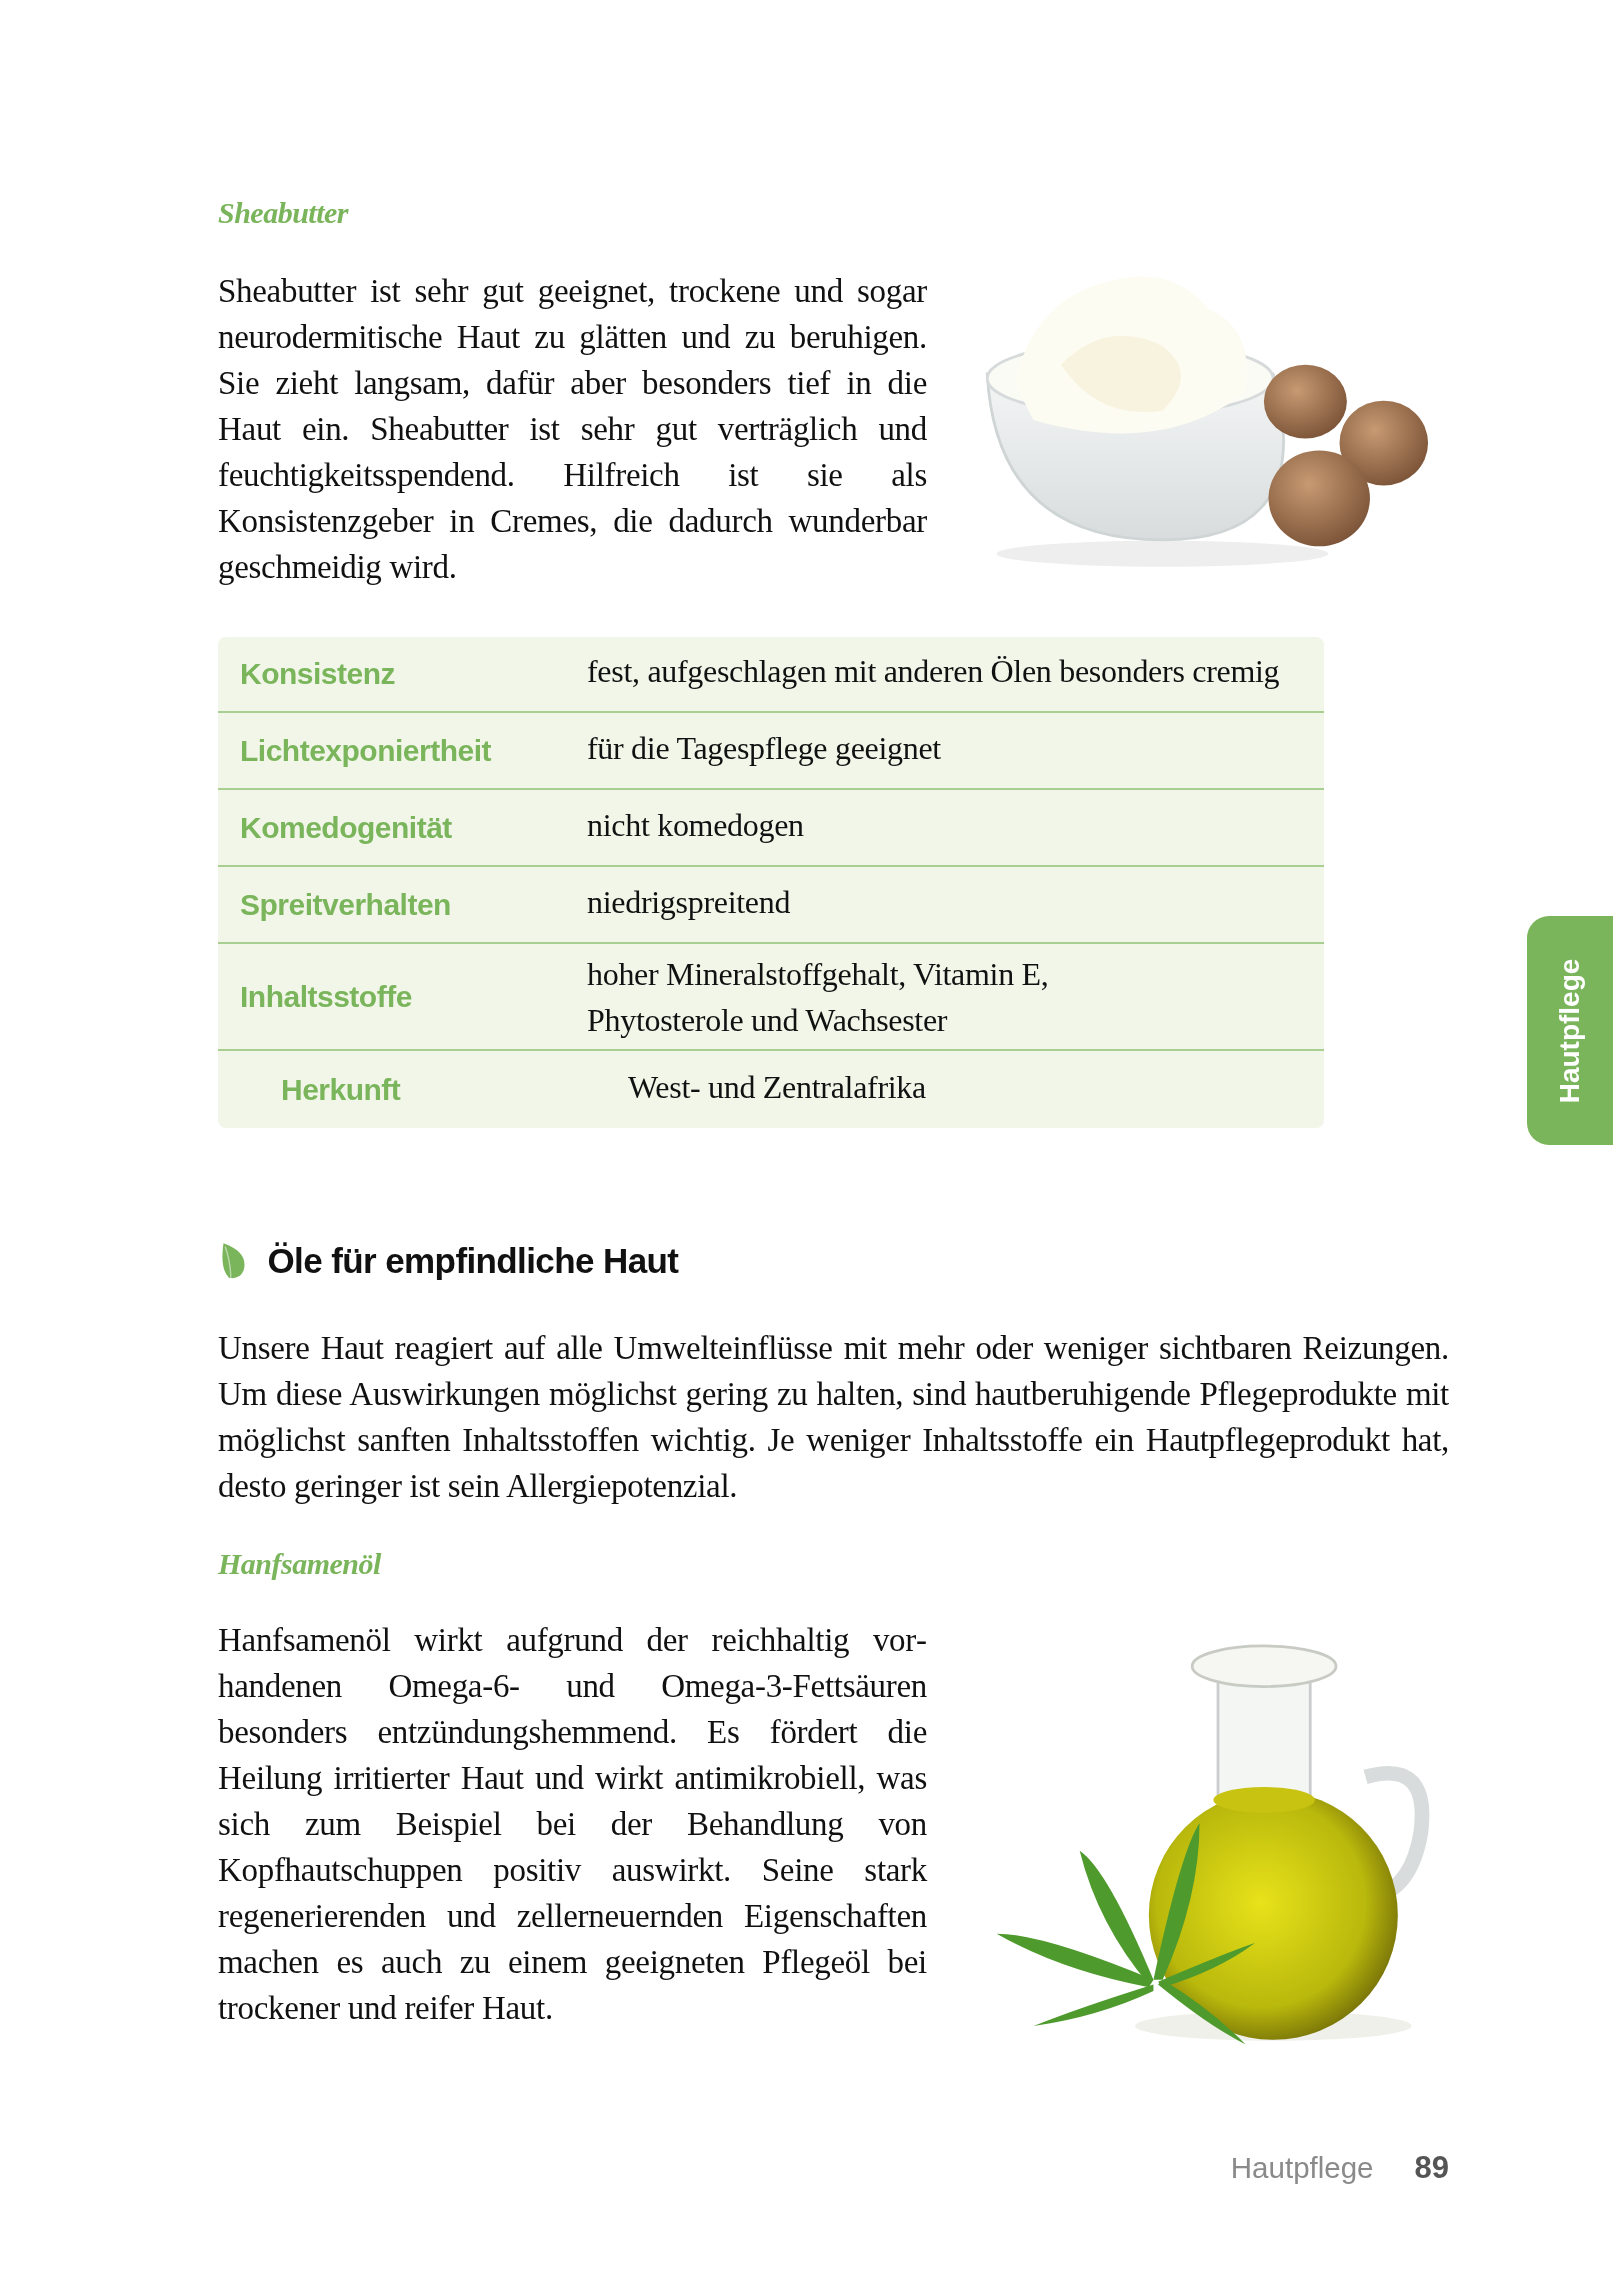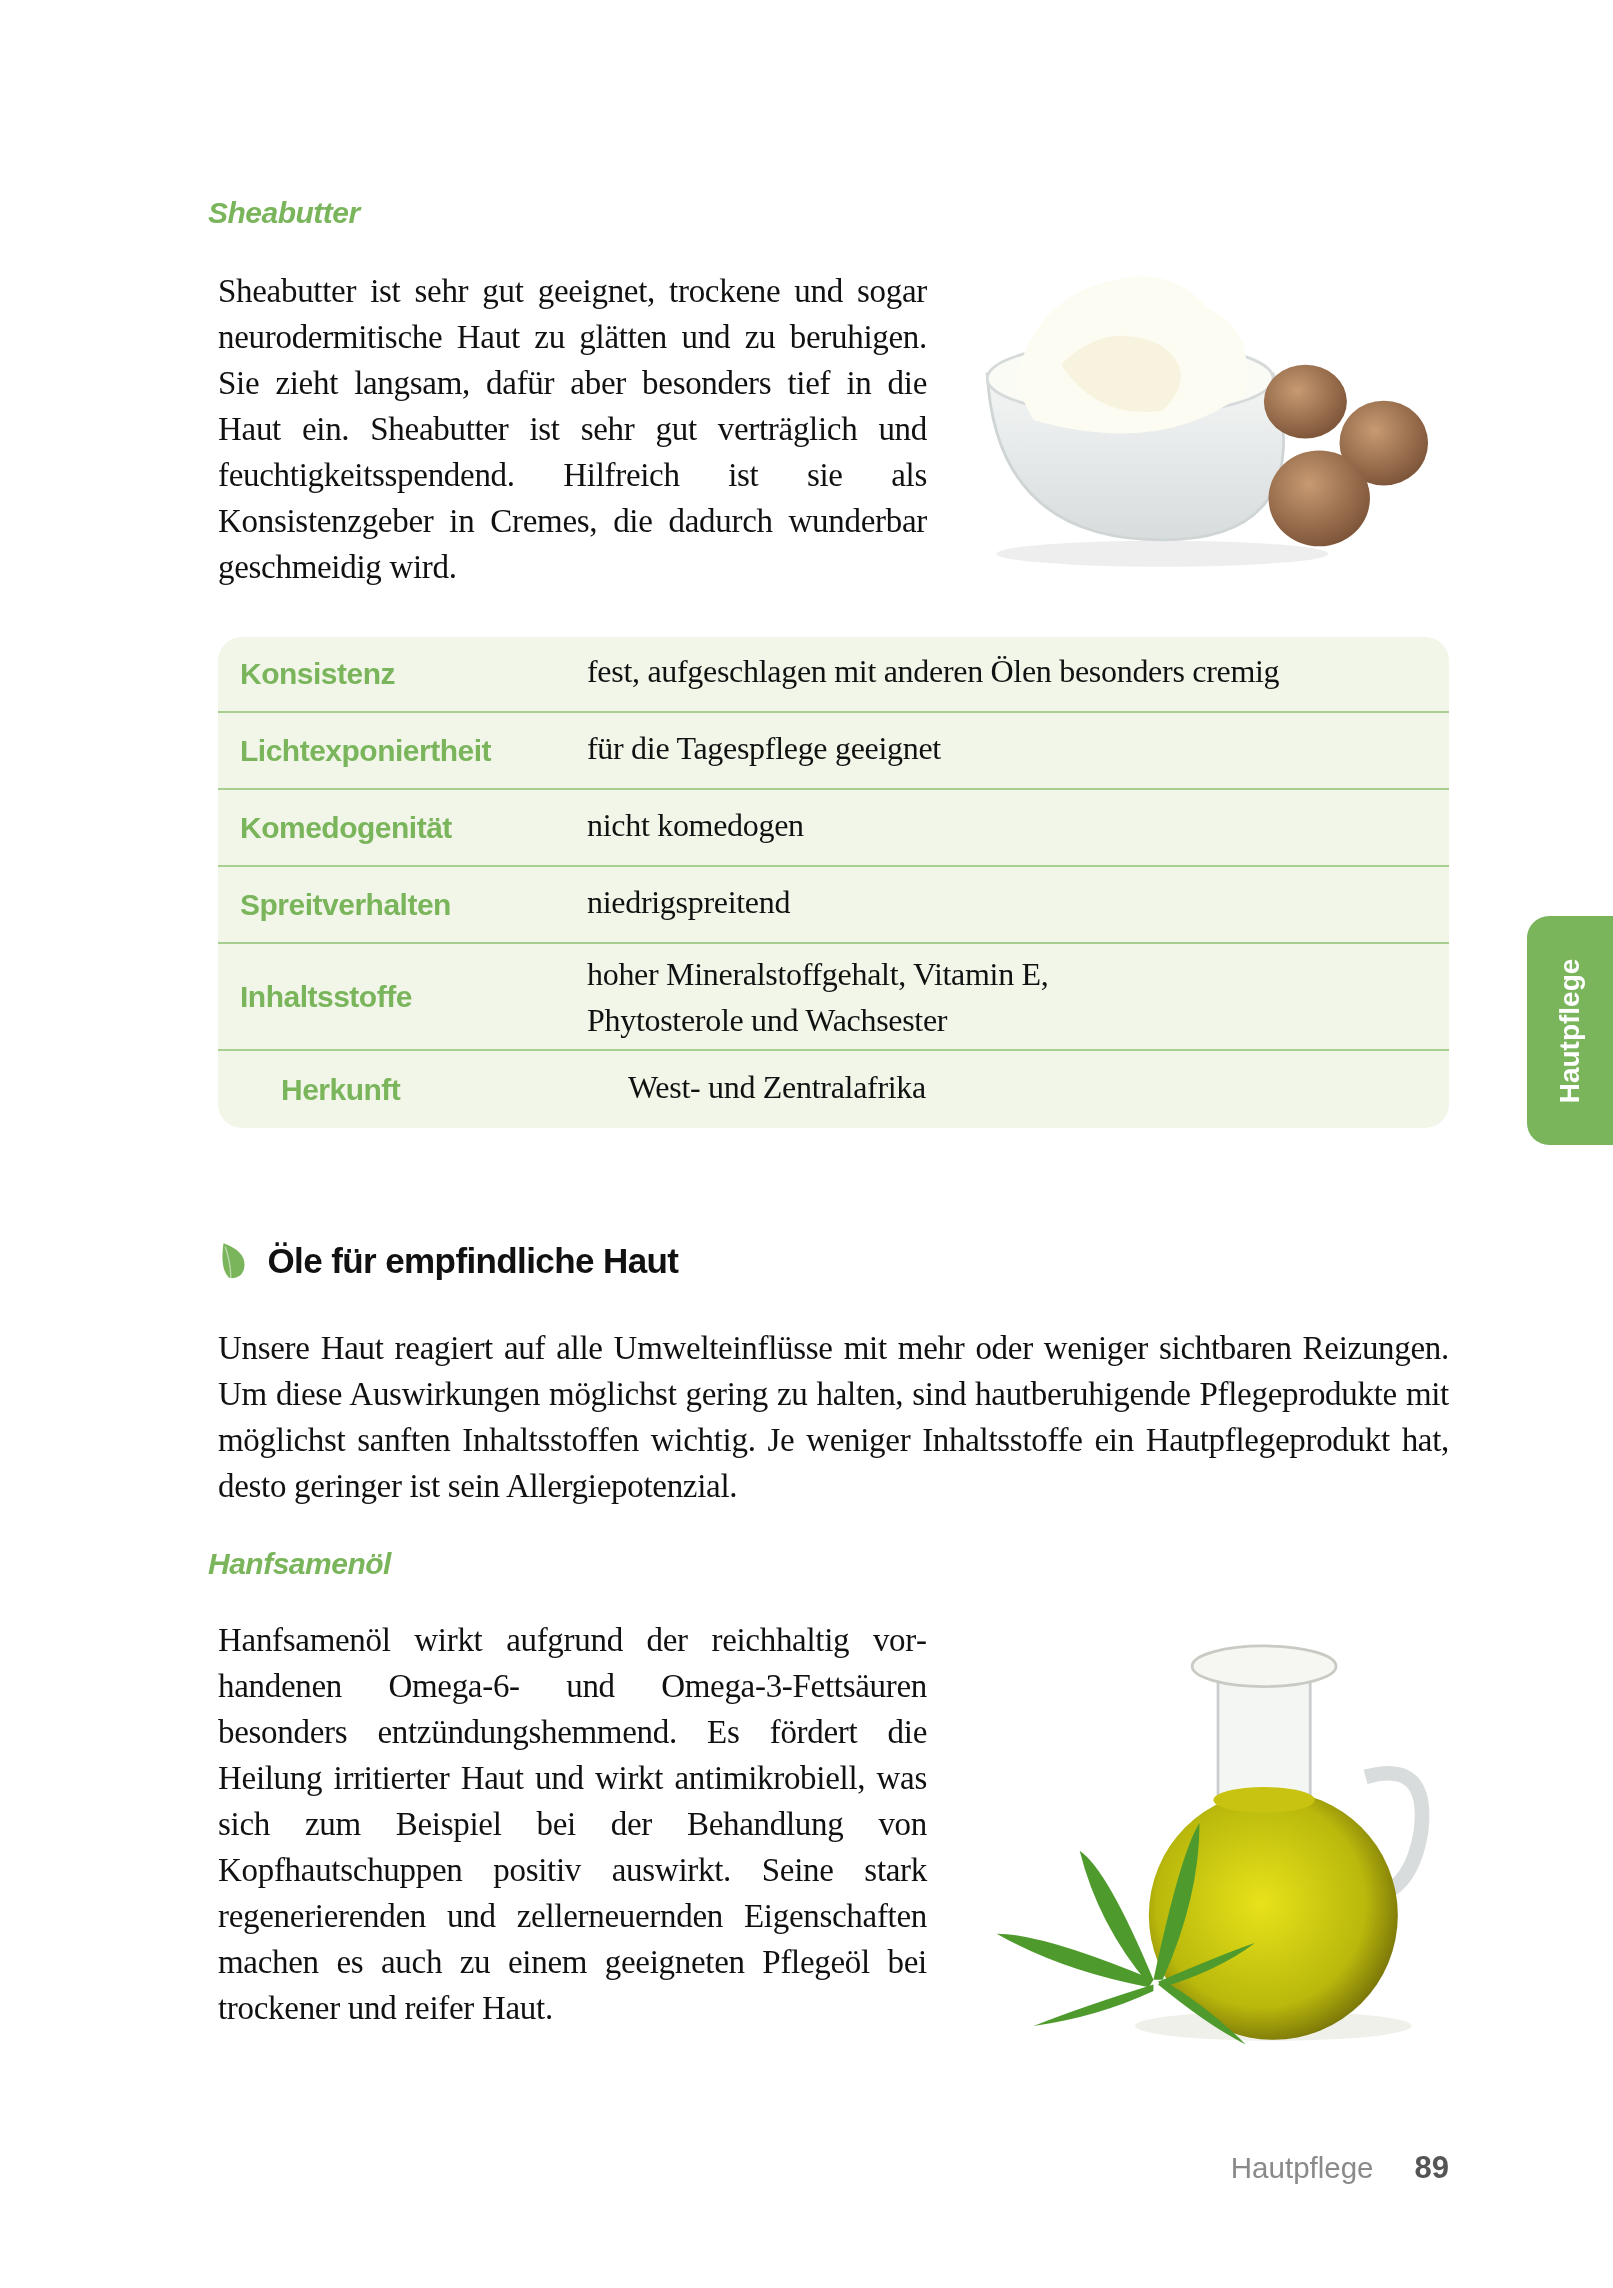--- a/index.html
+++ b/index.html
@@ -1,41 +1,41 @@
 <!DOCTYPE html>
 <html style="font-size:14.8px"><head>
 <meta charset="utf-8">
 <style>
   * { box-sizing: border-box; margin: 0; padding: 0; }
   html, body { width: 1613px; height: 2289px; background: #ffffff; }
   body { position: relative; overflow: hidden; color: #1a1a1a; }
 
   .subhead {
-    position: absolute; left: 208px;
-    font-family: Liberation Sans, sans-serif;
+    position: absolute; left: 218px;
+    font-family: Liberation Serif, serif;
     font-weight: bold; font-style: italic;
     font-size: 30px; color: #7ab55c; letter-spacing: -0.5px;
   }
 
   .para {
     position: absolute; left: 218px;
     font-family: "Liberation Serif", serif;
     font-size: 33px; line-height: 46px; color: #111;
     text-align: justify; hyphens: manual;
     letter-spacing: -0.3px;
   }
 
   
   .shea-img { position: absolute; left: 978px; top: 263px; width: 498px; height: 314px; }
   .oil-img { position: absolute; left: 969px; top: 1620px; width: 498px; height: 443px; }
 
   
   .props {
-    position: absolute; left: 218px; top: 637px; width: 1231px;
-    background: #f1f6e9; border-radius: 24px; overflow: hidden;
+    position: absolute; left: 218px; top: 637px; width: 1106px;
+    background: #f1f6e9; border-radius: 8px; overflow: hidden;
   }
   .prop-row {
     display: flex; align-items: center;
     border-bottom: 2.8px solid #a8cf8f;
   }
   .prop-row:last-child { border-bottom: none; margin-left: 41px; }
   .prop-key {
     width: 369px; padding-left: 22px;
     font-family: "Liberation Sans", sans-serif; font-weight: bold;
     font-size: 30px; color: #7ab55c; letter-spacing: -0.5px;

